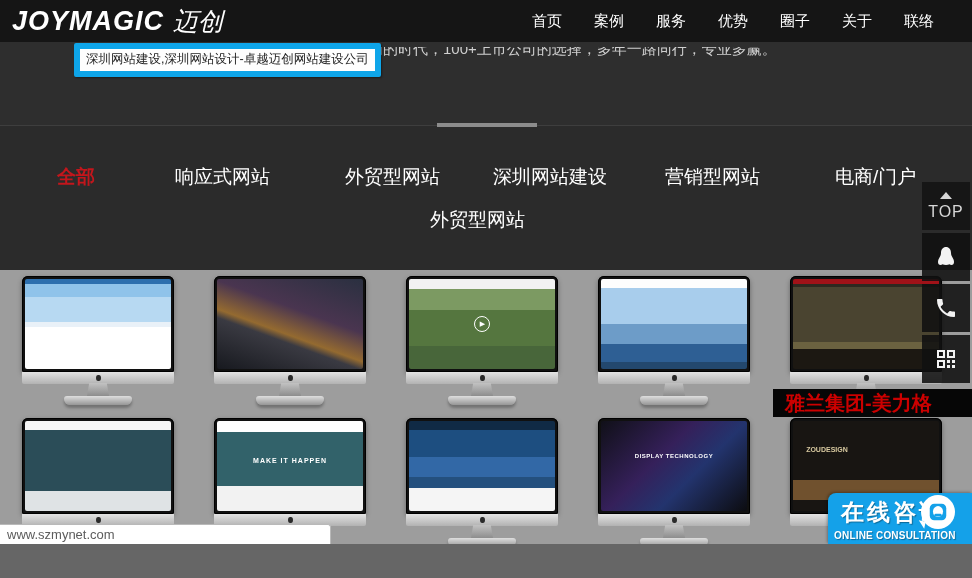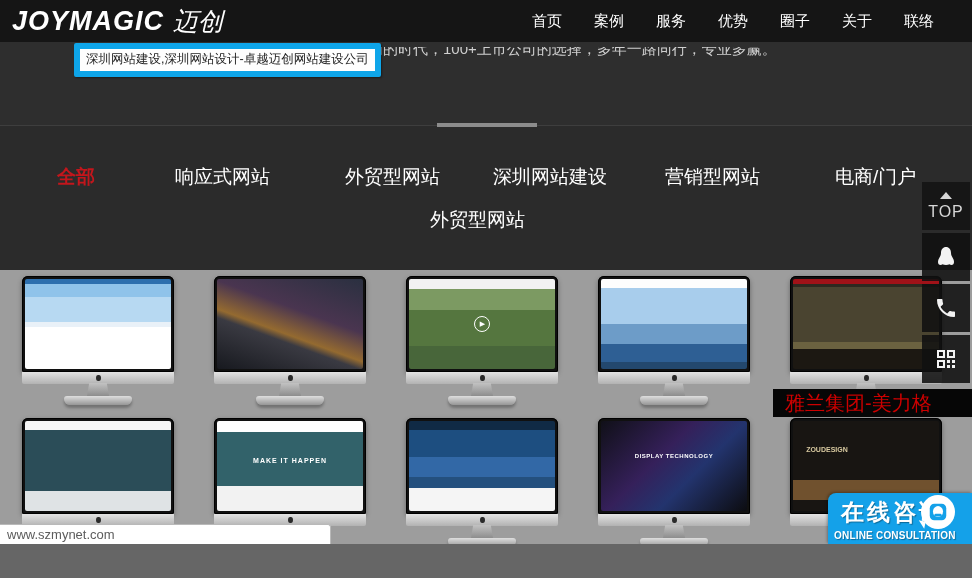--- a/index.html
+++ b/index.html
@@ -61,21 +61,21 @@
   .scr-text{position:absolute;width:100%;text-align:center;color:#fff;font-weight:bold;}
   .t-make{top:40%;font-size:7px;letter-spacing:1px;}
   .t-display{top:36%;font-size:6px;letter-spacing:.5px;}
   .t-zou{top:28%;left:9%;width:auto;text-align:left;font-size:7px;color:#d8c9a0;}
   .play-badge{position:absolute;left:50%;top:50%;width:16px;height:16px;margin:-8px 0 0 -8px;
               border:1.5px solid #fff;border-radius:50%;display:flex;align-items:center;
               justify-content:center;color:#fff;font-size:7px;padding-left:1px;box-sizing:border-box;}
   
   .hover-label{position:absolute;left:773px;top:389px;width:199px;height:28px;background:#060606;
                z-index:20;display:flex;align-items:center;}
-  .hover-label span{color:#cc0000;font-size:20px;font-weight:normal;margin-left:12px;white-space:nowrap;}
+  .hover-label span{color:#cc0000;font-size:20px;font-weight:bold;margin-left:12px;white-space:nowrap;}
   
   .floatmenu{position:absolute;left:922px;top:182px;width:48px;z-index:50;}
   .fbtn{width:48px;height:48px;margin-bottom:3px;background:rgba(16,16,16,.88);
         display:flex;flex-direction:column;align-items:center;justify-content:center;cursor:pointer;}
   .fbtn.first{background:#161616;}
   .tri-up{width:0;height:0;border-left:6px solid transparent;border-right:6px solid transparent;
           border-bottom:7px solid #d6d6d6;margin-bottom:4px;}
   .top-text{color:#d6d6d6;font-size:16px;letter-spacing:1px;}
   .fbtn svg{width:24px;height:24px;fill:#f2f2f2;}
   

